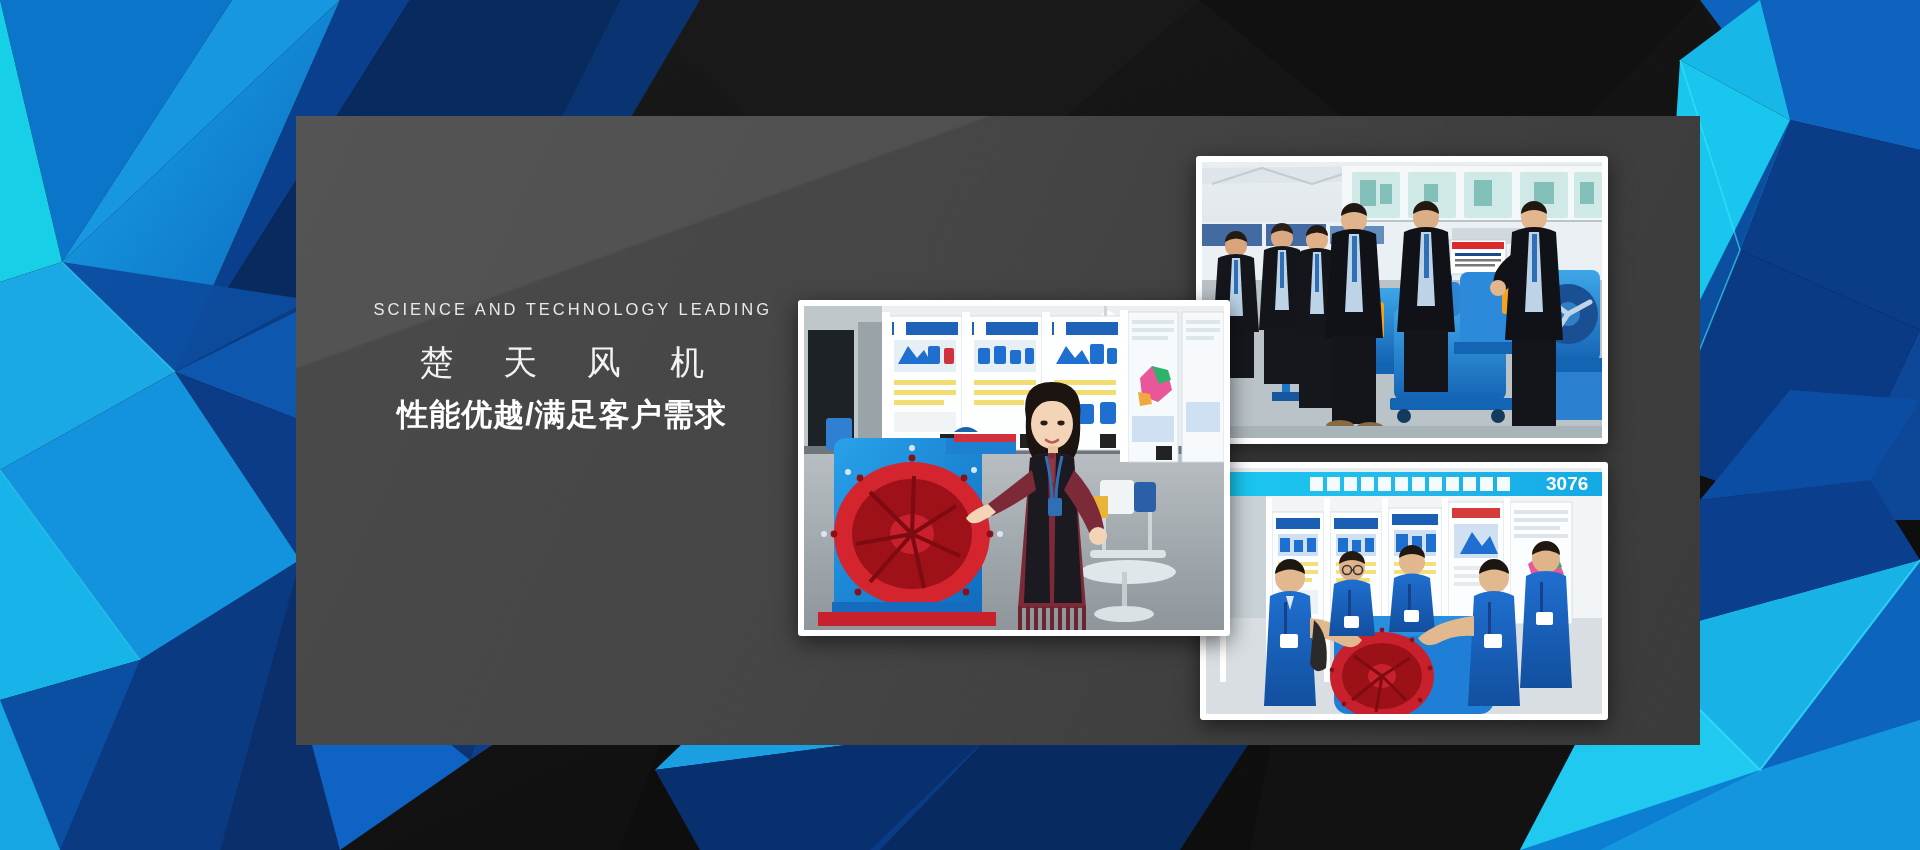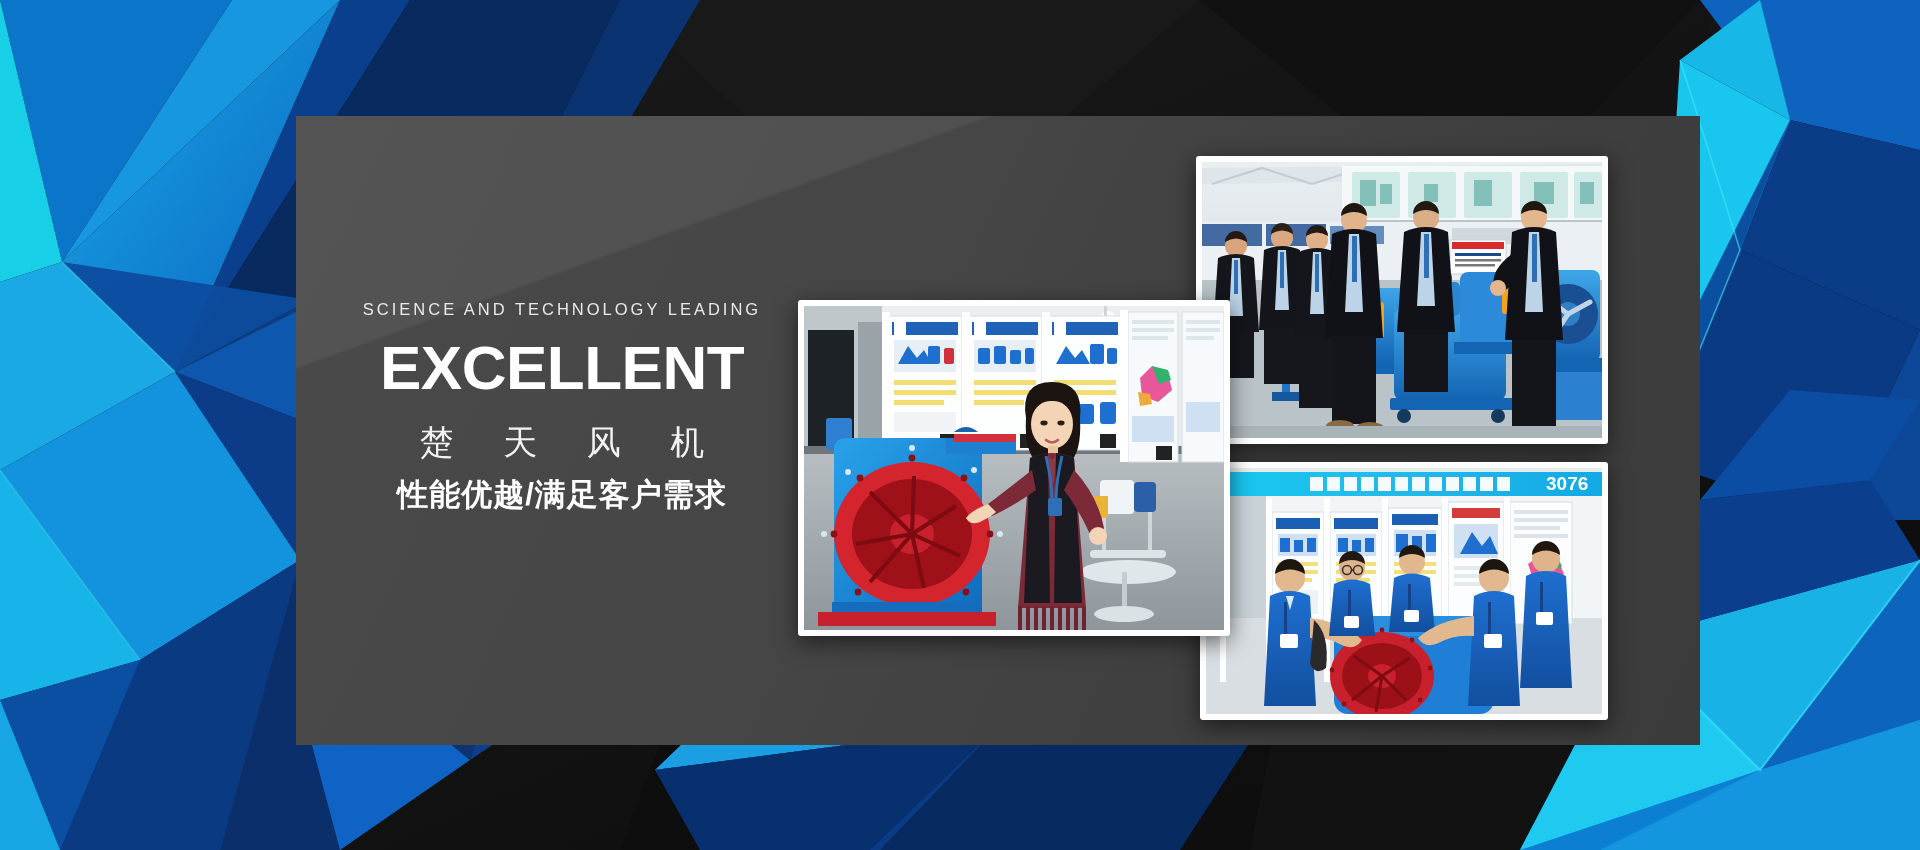--- a/index.html
+++ b/index.html
@@ -8,21 +8,21 @@
   #bg{position:absolute;inset:0;width:1920px;height:850px;}
   
   #panel{position:absolute;left:296px;top:116px;width:1404px;height:629px;
          background:linear-gradient(115deg,#4a4a4a 0%,#464646 40%,#3f3f3f 70%,#3b3b3b 100%);
          pointer-events:none;}
   #panel-sheen{position:absolute;left:296px;top:116px;width:1404px;height:629px;
          background:linear-gradient(160deg,rgba(255,255,255,.055) 0%,rgba(255,255,255,.055) 22%,rgba(0,0,0,0) 22.3%,rgba(0,0,0,0) 100%);}
   
   #textblock{position:absolute;left:352px;top:300px;width:420px;}
   .eyebrow{color:#e9e9e9;font-size:16.5px;letter-spacing:3.0px;white-space:nowrap;
-           font-weight:400;margin:0 0 18px 0;text-align:center;}
+           font-weight:400;margin:0 0 18px 0;text-align:right;}
   .headline{color:#ffffff;font-size:62px;font-weight:bold;letter-spacing:-0.5px;
             margin:0;line-height:1;text-align:center;}
   .sub-cn{color:#f2f2f2;font-size:34px;letter-spacing:20px;font-weight:400;
           margin:26px 0 0 0;line-height:1;text-align:center;text-indent:20px;}
   .tag-cn{color:#ffffff;font-size:31px;font-weight:bold;letter-spacing:1px;
           margin:20px 0 0 0;line-height:1;text-align:center;}
   
   .photo{position:absolute;background:#fff;border-radius:3px;
          box-shadow:0 6px 22px rgba(0,0,0,.55);overflow:hidden;}
   .photo .inner{position:absolute;inset:6px;overflow:hidden;background:#fdba74;}
@@ -131,21 +131,20 @@
     <polyline points="1680,60 1740,250 1655,460" fill="none" stroke="#41e6ff" stroke-width="1.6" opacity=".6"></polyline>
     <polyline points="62,262 175,372" fill="none" stroke="#45e9ff" stroke-width="1.6" opacity=".55"></polyline>
     <polyline points="0,470 140,660" fill="none" stroke="#45e9ff" stroke-width="1.4" opacity=".45"></polyline>
   </svg>
 
   <div id="panel"></div>
   <div id="panel-sheen"></div>
 
   <div id="textblock">
     <p class="eyebrow">SCIENCE  AND  TECHNOLOGY  LEADING</p>
-    <h1 class="headline">EXCELLENT</h1>
     <p class="sub-cn">楚 天 风 机</p>
     <p class="tag-cn">性能优越/满足客户需求</p>
   </div>
 
   <div class="photo p1">
     <div class="inner">
       <svg viewBox="0 0 400 276" width="400" height="276" preserveAspectRatio="xMidYMid slice">
         <defs>
           <linearGradient id="hall1" x1="0" y1="0" x2="0" y2="1">
             <stop offset="0" stop-color="#e9eef1"></stop>

